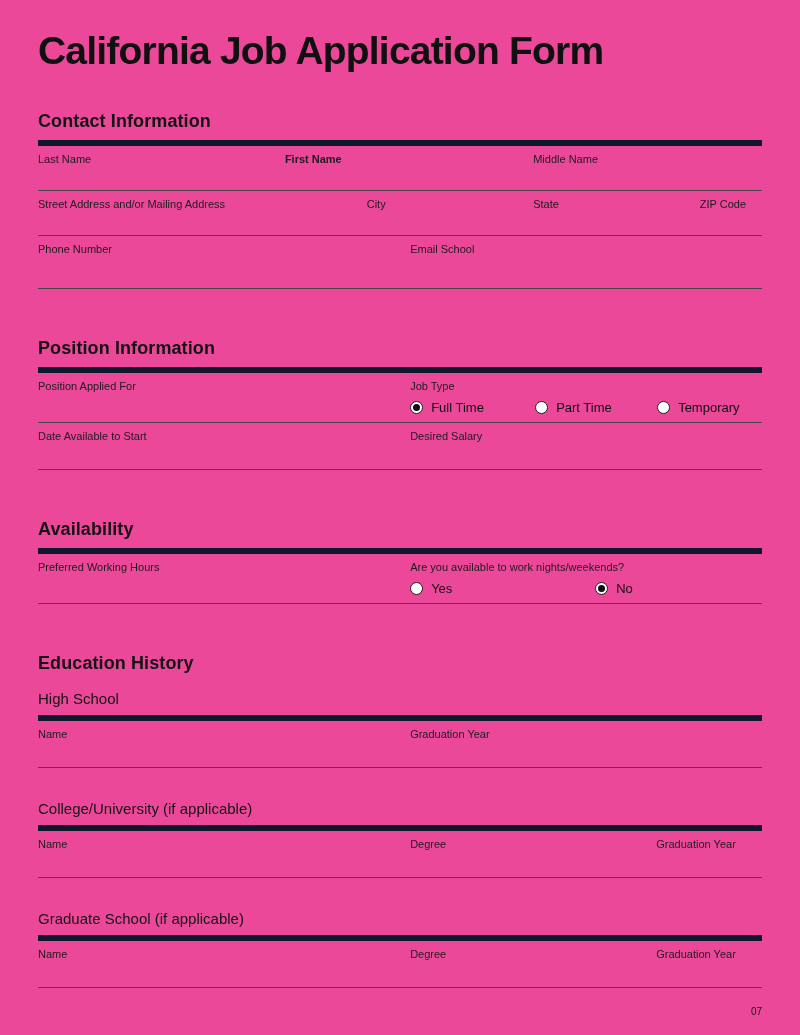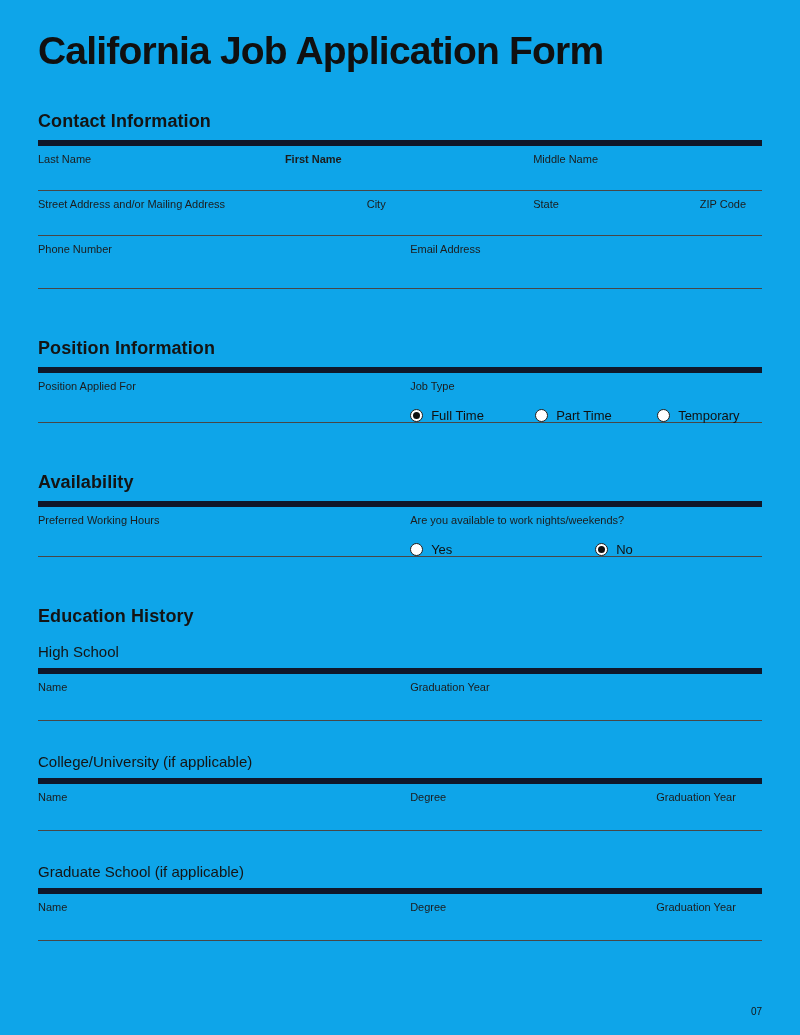--- a/index.html
+++ b/index.html
@@ -4,21 +4,21 @@
 <style>
   * { margin:0; padding:0; box-sizing:border-box; }
   html,body { background:#ffffff; }
   body {
     font-family:"Liberation Sans", sans-serif;
     color:#111111;
     -webkit-font-smoothing:antialiased;
   }
   .page {
     width:800px; height:1035px;
-    background:#0ea5e9;
+    background:#ec4899;
     padding:30px 38px 0 38px;
     position:relative;
     overflow:hidden;
   }
   .title {
     font-size:39px;
     font-weight:700;
     letter-spacing:-0.8px;
     color:#101010;
     line-height:1.1;
@@ -64,21 +64,20 @@
   .radio-group {
     display:flex;
     align-items:center;
     margin-top:6px;
   }
   .radio-option {
     display:flex;
     align-items:center;
     gap:8px;
     cursor:pointer;
-    margin-top:8px;
   }
   .w125 { width:125px; }
   .w122 { width:122px; }
   .w185 { width:185px; }
   .radio-circle {
     width:13px; height:13px;
     border:1.3px solid #1f1f1f;
     border-radius:50%;
     display:inline-flex;
     align-items:center;
@@ -138,21 +137,21 @@
         </div>
         <div class="cell" style="left:91.4%; width:8.6%;">
           <span class="label">ZIP Code</span>
         </div>
       </div>
       <div class="row h53">
         <div class="cell" style="left:0%; width:51%;">
           <span class="label">Phone Number</span>
         </div>
         <div class="cell" style="left:51.4%; width:48.6%;">
-          <span class="label">Email Address</span>
+          <span class="label">Email School</span>
         </div>
       </div>
     </div>
   </div>
 
   <div class="section">
     <h2 class="section-heading">Position Information</h2>
     <div class="rows">
       <div class="row h50">
         <div class="cell" style="left:0%; width:51%;">
@@ -169,20 +168,28 @@
               <span class="radio-circle"></span>
               <span class="radio-label">Part Time</span>
             </div>
             <div class="radio-option">
               <span class="radio-circle"></span>
               <span class="radio-label">Temporary</span>
             </div>
           </div>
         </div>
       </div>
+      <div class="row h47">
+        <div class="cell" style="left:0%; width:51%;">
+          <span class="label">Date Available to Start</span>
+        </div>
+        <div class="cell" style="left:51.4%; width:48.6%;">
+          <span class="label">Desired Salary</span>
+        </div>
+      </div>
     </div>
   </div>
 
   <div class="section">
     <h2 class="section-heading">Availability</h2>
     <div class="rows">
       <div class="row h50">
         <div class="cell" style="left:0%; width:51%;">
           <span class="label">Preferred Working Hours</span>
         </div>

